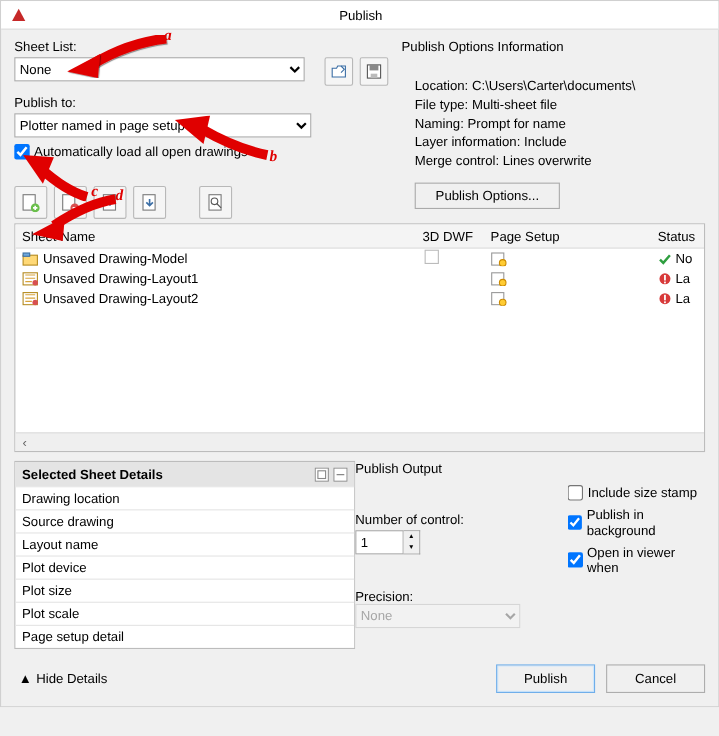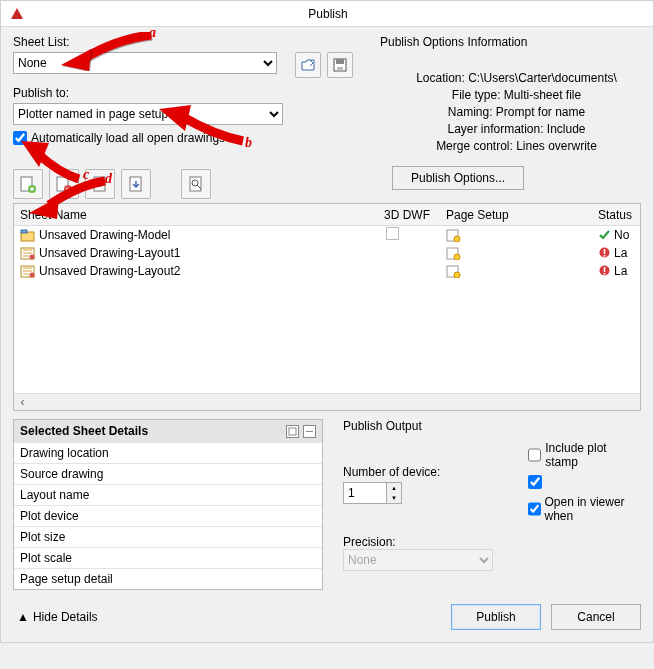--- a/index.html
+++ b/index.html
@@ -33,21 +33,21 @@
     text-align: center;
     font-size: 12px;
     margin-right: 30px;
   }
   .body {
     padding: 8px 12px 4px 12px;
     position: relative;
   }
   .top-row {
     display: flex;
-    gap: 27px;
+    gap: 12px;
   }
   .left-col {
     width: 340px;
     flex-shrink: 0;
   }
   .right-col {
     flex: 1;
   }
   .label { margin-bottom: 3px; }
   select.combo {
@@ -94,21 +94,20 @@
     display: flex;
     gap: 6px;
   }
   .info-block .info-title {
     margin-bottom: 22px;
   }
   .info-line {
     margin: 3px 0 3px 12px;
     white-space: nowrap;
     overflow: hidden;
-    text-align: center;
   }
   .pub-options-btn {
     margin: 10px 0 0 12px;
     padding: 4px 18px;
     border: 1px solid #aaa;
     background: #f0f0f0;
     font-family: inherit;
     font-size: 12px;
     cursor: pointer;
   }
@@ -143,41 +142,41 @@
   .sheet-cb {
     width: 13px; height: 13px;
     border: 1px solid #bbb;
     display: inline-block;
     margin-left: 2px;
   }
   .ps-cell {
     display: flex; align-items: center; gap: 4px;
   }
   .status-cell {
-    display: flex; gap: 3px;
+    display: flex; align-items: center; gap: 3px;
     white-space: nowrap;
   }
   .hscroll {
     position: absolute;
     left: 0; right: 0; bottom: 0;
     height: 17px;
     background: #efefef;
     border-top: 1px solid #dcdcdc;
     display: flex; align-items: center;
   }
   .hscroll .arrow {
     width: 17px; height: 17px;
     display: flex; align-items: center; justify-content: center;
     color: #666;
   }
 
   
   .bottom-row {
     display: flex;
-    gap: 20px;
+    gap: 0;
     margin-top: 8px;
   }
   .panel {
     background: #f0f0f0;
   }
   .details-panel {
     width: 310px;
     border: 1px solid #bcbcbc;
     background: #fff;
   }
@@ -511,36 +510,37 @@
             <div class="drow">Plot size</div>
             <div class="drow">Plot scale</div>
             <div class="drow">Page setup detail</div>
           </div>
       </div>
 
       <div class="output-panel panel">
         <div class="sec-title">Publish Output</div>
         <div class="nrow">
           <div style="width:200px">
-            <div>Number of device:</div>
+            <div>Number of control:</div>
             <div class="numcopies" style="margin-top:3px">
               <input type="text" value="1" style="">
               <span class="spin">
                 <button>▲</button>
                 <button>▼</button>
               </span>
             </div>
           </div>
           <div class="cb-stack">
             <div class="checkbox-row">
               <input type="checkbox" style="">
-              <span>Include plot stamp</span>
+              <span>Include size stamp</span>
             </div>
             <div class="checkbox-row">
               <input type="checkbox" checked="" style="">
+              <span>Publish in background</span>
             </div>
             <div class="checkbox-row">
               <input type="checkbox" checked="" style="">
               <span>Open in viewer when</span>
             </div>
           </div>
         </div>
         <div style="margin-top:6px">
           <div>Precision:</div>
           <select class="precision-select" disabled="">

